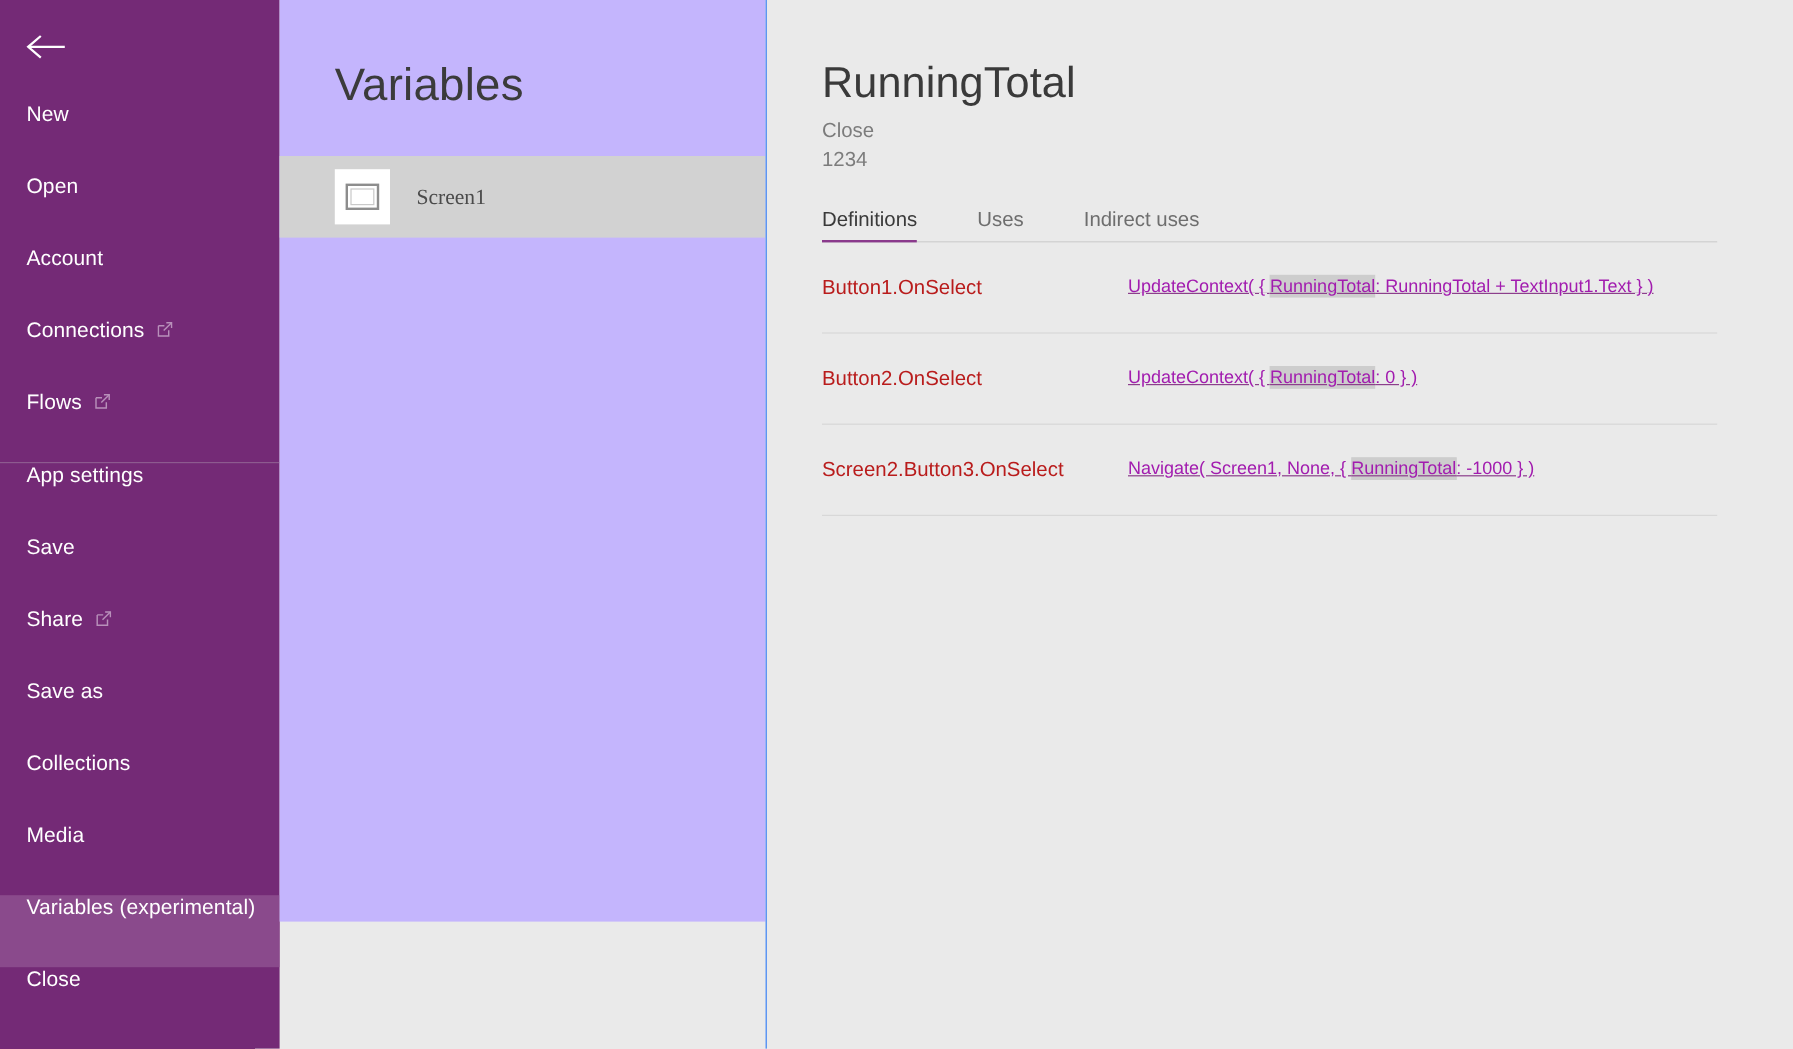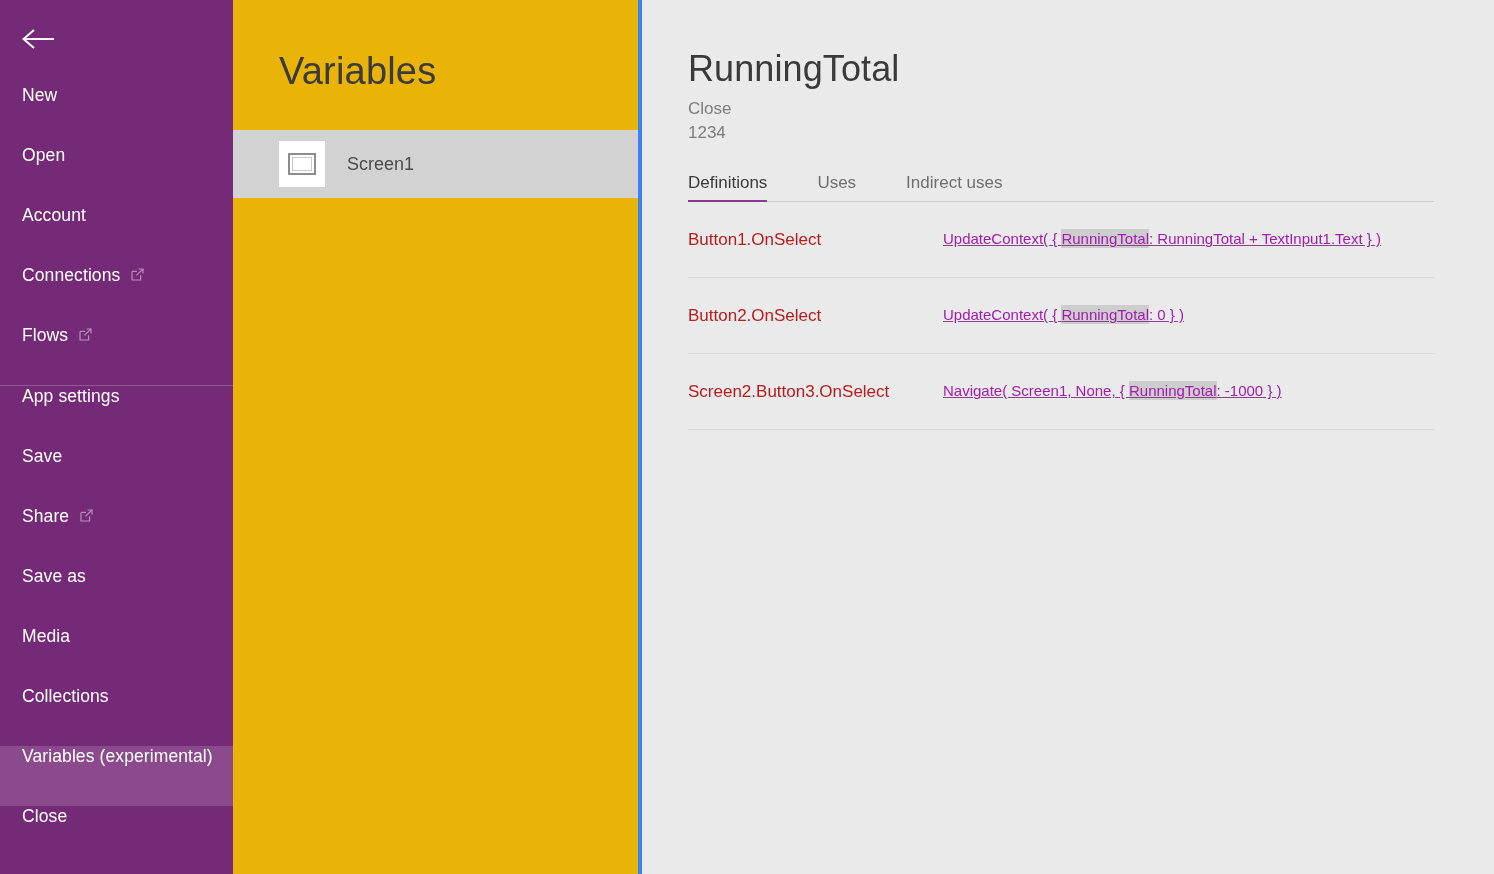--- a/index.html
+++ b/index.html
@@ -76,22 +76,22 @@
   .nav-divider {
     height: 1px;
     background: #8d5a8f;
     margin: 0;
   }
 
   
   .varpanel {
     width: 405px;
     flex: 0 0 405px;
-    height: 874px;
-    background: #eab308;
+    height: 768px;
+    background: #c4b5fd;
     position: relative;
     box-sizing: border-box;
   }
   .varpanel-title {
     font-size: 38px;
     font-weight: 300;
     color: #3b3b3b;
     padding: 52px 0 0 46px;
     line-height: 1;
     letter-spacing: .2px;
@@ -129,30 +129,31 @@
     content: "";
     position: absolute;
     left: 2px; top: 2px; right: 2px; bottom: 2px;
     border: 1px solid #c9c9c9;
   }
   .screen-label {
     margin-left: 22px;
     font-size: 18px;
     color: #4b4b4b;
     font-weight: 400;
+    font-family: Liberation Serif, serif;
   }
 
   
   .detail {
     flex: 1 1 auto;
     height: 874px;
     background: #eaeaea;
     position: relative;
     box-sizing: border-box;
-    border-left: 4px solid #3b82f6;
+    border-left: 1px solid #3b82f6;
     padding: 0;
   }
   .detail-inner {
     padding: 50px 0 0 46px;
   }
   .var-name {
     font-size: 36px;
     font-weight: 300;
     color: #3a3a3a;
     line-height: 1.05;
@@ -289,24 +290,24 @@
               <path d="M1 3.4 L1 12 L9.6 12 L9.6 7.2" fill="none" stroke="#e2cfe4" stroke-width="1.2"></path>
               <path d="M1 3.4 L6 3.4" fill="none" stroke="#e2cfe4" stroke-width="1.2"></path>
               <path d="M5.4 7.4 L12 1" fill="none" stroke="#e2cfe4" stroke-width="1.2"></path>
               <path d="M7.6 1 L12 1 L12 5.4" fill="none" stroke="#e2cfe4" stroke-width="1.2"></path>
             </svg></span>
         </div>
         <div class="nav-item">
           <span class="label">Save as</span>
         </div>
         <div class="nav-item">
+          <span class="label">Collections</span>
+        </div>
+        <div class="nav-item">
           <span class="label">Media</span>
-        </div>
-        <div class="nav-item">
-          <span class="label">Collections</span>
         </div>
         <div class="nav-item selected">
           <span class="label">Variables (experimental)</span>
         </div>
         <div class="nav-item">
           <span class="label">Close</span>
         </div>
       </div>
   </div>
 

